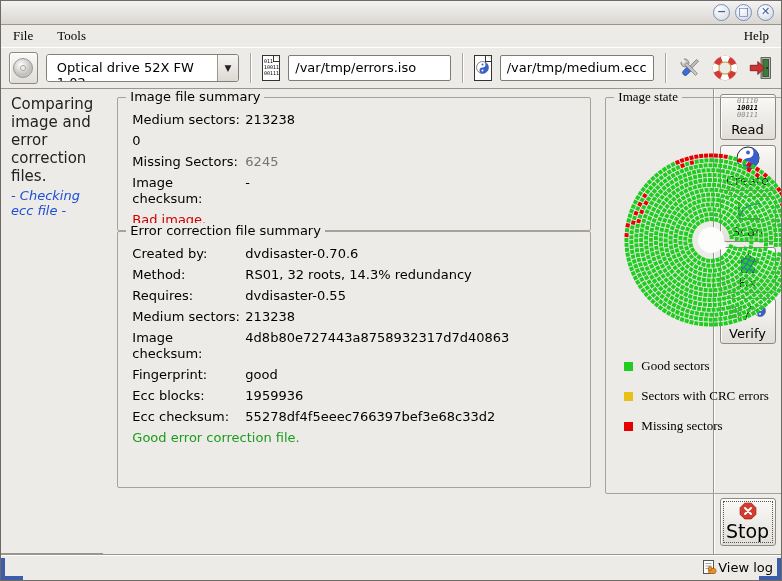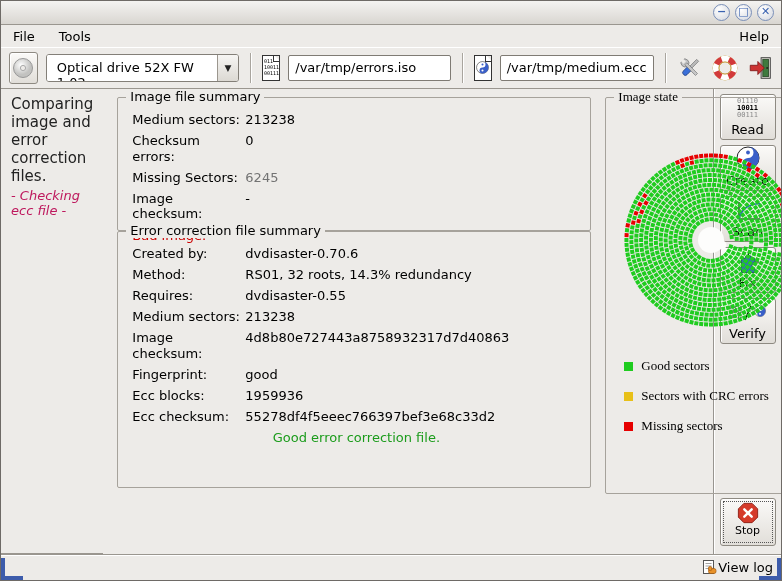--- a/index.html
+++ b/index.html
@@ -18,21 +18,21 @@
                clip-path:polygon(0 0, 188px 0, 225px 24px, 0 24px);
                display:flex; align-items:center; gap:6px; padding-left:6px; }
   .title-text { color:#FFF; font-weight:bold; font-size:13px; text-shadow:1px 1px 1px #1A2B55; }
   .win-buttons { margin-left:auto; display:flex; gap:5px; padding-right:7px; }
   .win-btn { width:17px; height:17px; border-radius:50%; border:1px solid #7A8FB8;
              background:radial-gradient(circle at 35% 30%,#FFFFFF,#D3D6DD);
              color:#3A62B0; font-size:11px; font-weight:bold; line-height:14px; text-align:center; cursor:default; }
 
   
   .menubar { height:22px; display:flex; align-items:center; padding:0 10px; gap:20px; flex:0 0 22px; }
-  .menu-item { padding:1px 2px; }
+  .menu-item { padding:1px 2px;font-family:Liberation Serif, serif; }
   .menu-right { margin-left:auto; }
 
   
   .toolbar { height:42px; border-bottom:1px solid #9A968F; box-shadow:0 1px 0 #FFF inset;
              display:flex; align-items:center; padding:0 8px; gap:8px; flex:0 0 42px; }
   .tb-sep { width:1px; height:30px; background:#A9A59E; box-shadow:1px 0 0 #FFF; margin:0 3px; }
   .btn3d { background:linear-gradient(#FBFAF8,#E1DED9); border:1px solid #8E8A82; border-radius:3px;
            box-shadow:inset 1px 1px 0 #FFF; }
   .drive-btn { width:32px; height:32px; display:flex; align-items:center; justify-content:center; }
   .combo { height:28px; display:flex; align-items:stretch; border:1px solid #837F78; border-radius:3px;
@@ -51,21 +51,21 @@
   .entry.iso { width:180px; }
   .entry.ecc { width:158px; }
   .tb-icon { width:30px; height:30px; display:flex; align-items:center; justify-content:center; }
 
   
   .content-row { flex:1; display:flex; min-height:0; }
   .left-area { flex:1; display:flex; flex-direction:row; min-width:0; }
 
   .status-area { padding:6px 10px 4px 10px; border-bottom:1px solid #9A968F; box-shadow:0 1px 0 #FFF; flex:0 0 54px; }
   .status-line1 { font-size:15px; color:#222; }
-  .status-line2 { font-size:13px; font-style:italic; color:#be185d; margin-top:3px; }
+  .status-line2 { font-size:13px; font-style:italic; color:#1d4ed8; margin-top:3px; }
 
   .panels { flex:1; display:flex; padding:4px 0 0 14px; }
   .left-col { width:474px; flex:0 0 474px; }
   .right-col { width:242px; margin-left:14px;font-family:Liberation Serif, serif; }
 
   .frame { border:1px solid #A6A29B; border-radius:2px; position:relative; padding:14px 10px 6px 14px; }
   .frame-title { position:absolute; top:-9px; left:8px; background:#EDEBE8; padding:0 4px; font-size:13px; }
   .frame.f1 { height:134px; margin-top:4px; }
   .frame.f2 { height:257px; }
   .frame.f3 { height:397px; margin-top:4px; padding:6px 0 0 2px; }
@@ -77,29 +77,29 @@
   .disc-svg { display:block; }
   .legend { margin-left:16px; margin-top:4px; }
   .legend-item { display:flex; align-items:center; gap:8px; margin-bottom:14px; }
   .legend-swatch { width:9px; height:9px; }
 
   
   .sidebar { width:68px; flex:0 0 68px; border-left:1px solid #989590; box-shadow:1px 0 0 #FFF inset;
              display:flex; flex-direction:column; align-items:center; padding:5px 0 8px 0; gap:5px; }
   .side-btn { width:56px; height:46px; display:flex; flex-direction:column; align-items:center;
               justify-content:flex-end; padding-bottom:2px; font-size:13px; }
-  .side-btn .ic { flex:1; display:flex; align-items:center; justify-content:center; }
+  .side-btn .ic { flex:1; display:flex; align-items:center; justify-content:center;font-style:italic; }
   .icon-binary { font-family:"DejaVu Sans Mono","Liberation Mono",monospace; font-size:7px; line-height:7px; text-align:center; }
   .icon-binary .dim { color:#8A8A8A; }
   .icon-binary .strong { color:#000; font-weight:bold; }
   .icon-binary-sm { font-family:"DejaVu Sans Mono","Liberation Mono",monospace; font-size:4.5px; line-height:4.5px; }
   .verify-ic { display:flex; align-items:center; gap:1px; }
   .stop-btn { margin-top:auto; width:56px; height:48px; padding:2px; }
   .stop-inner { width:100%; height:100%; border:1px dotted #555; display:flex; flex-direction:column;
-                align-items:center; justify-content:flex-start; font-size:11px; }
+                align-items:center; justify-content:flex-end; font-size:19px; }
 
   
   .bottombar { height:26px; flex:0 0 26px; border-top:1px solid #9A968F; box-shadow:0 1px 0 #FFF inset;
                display:flex; align-items:center; justify-content:flex-end; padding:0 8px; }
 
   
   .corner-accent { position:absolute; background:#3D5CAB; }
   .ca-bl { left:0; bottom:0; width:22px; height:4px; }
   .ca-bl2 { left:0; bottom:0; width:4px; height:22px; }
   .ca-br { right:0; bottom:0; width:22px; height:4px; }
@@ -204,21 +204,20 @@
       <div class="panels">
         <div class="left-col">
           <div class="frame f1">
             <span class="frame-title">Image file summary</span>
             <div>
                 <div class="srow">
                   <span class="lbl">Medium sectors:</span>
                   <span class="val">213238</span>
                 </div>
                 <div class="srow">
-                  <span class="lbl">Checksum errors:</span>
                   <span class="val">0</span>
                 </div>
                 <div class="srow">
                   <span class="lbl">Missing Sectors:</span>
                   <span class="val" style="color: #737373;">6245</span>
                 </div>
                 <div class="srow">
                   <span class="lbl">Image checksum:</span>
                   <span class="val">-</span>
                 </div>
@@ -255,21 +254,21 @@
                 </div>
                 <div class="srow">
                   <span class="lbl">Ecc blocks:</span>
                   <span class="val">1959936</span>
                 </div>
                 <div class="srow">
                   <span class="lbl">Ecc checksum:</span>
                   <span class="val">55278df4f5eeec766397bef3e68c33d2</span>
                 </div>
               </div>
-            <div class="footer-text" style="color: rgb(28, 156, 28); text-align: center;">Good error correction file.</div>
+            <div class="footer-text" style="color: rgb(28, 156, 28);">Good error correction file.</div>
           </div>
         </div>
 
         <div class="right-col">
           <div class="frame f3">
             <span class="frame-title">Image state</span>
             <svg id="disc" class="disc-svg" width="206" height="250" viewBox="0 0 206 250">
                 <rect x="101.00" y="49.45" width="4.00" height="4.00" fill="#E60000" transform="rotate(0.0 103.00 51.45)"></rect>
                 <rect x="105.92" y="49.59" width="4.00" height="4.00" fill="#E60000" transform="rotate(3.3 107.92 51.59)"></rect>
                 <rect x="110.82" y="50.02" width="4.00" height="4.00" fill="#E60000" transform="rotate(6.7 112.82 52.02)"></rect>

